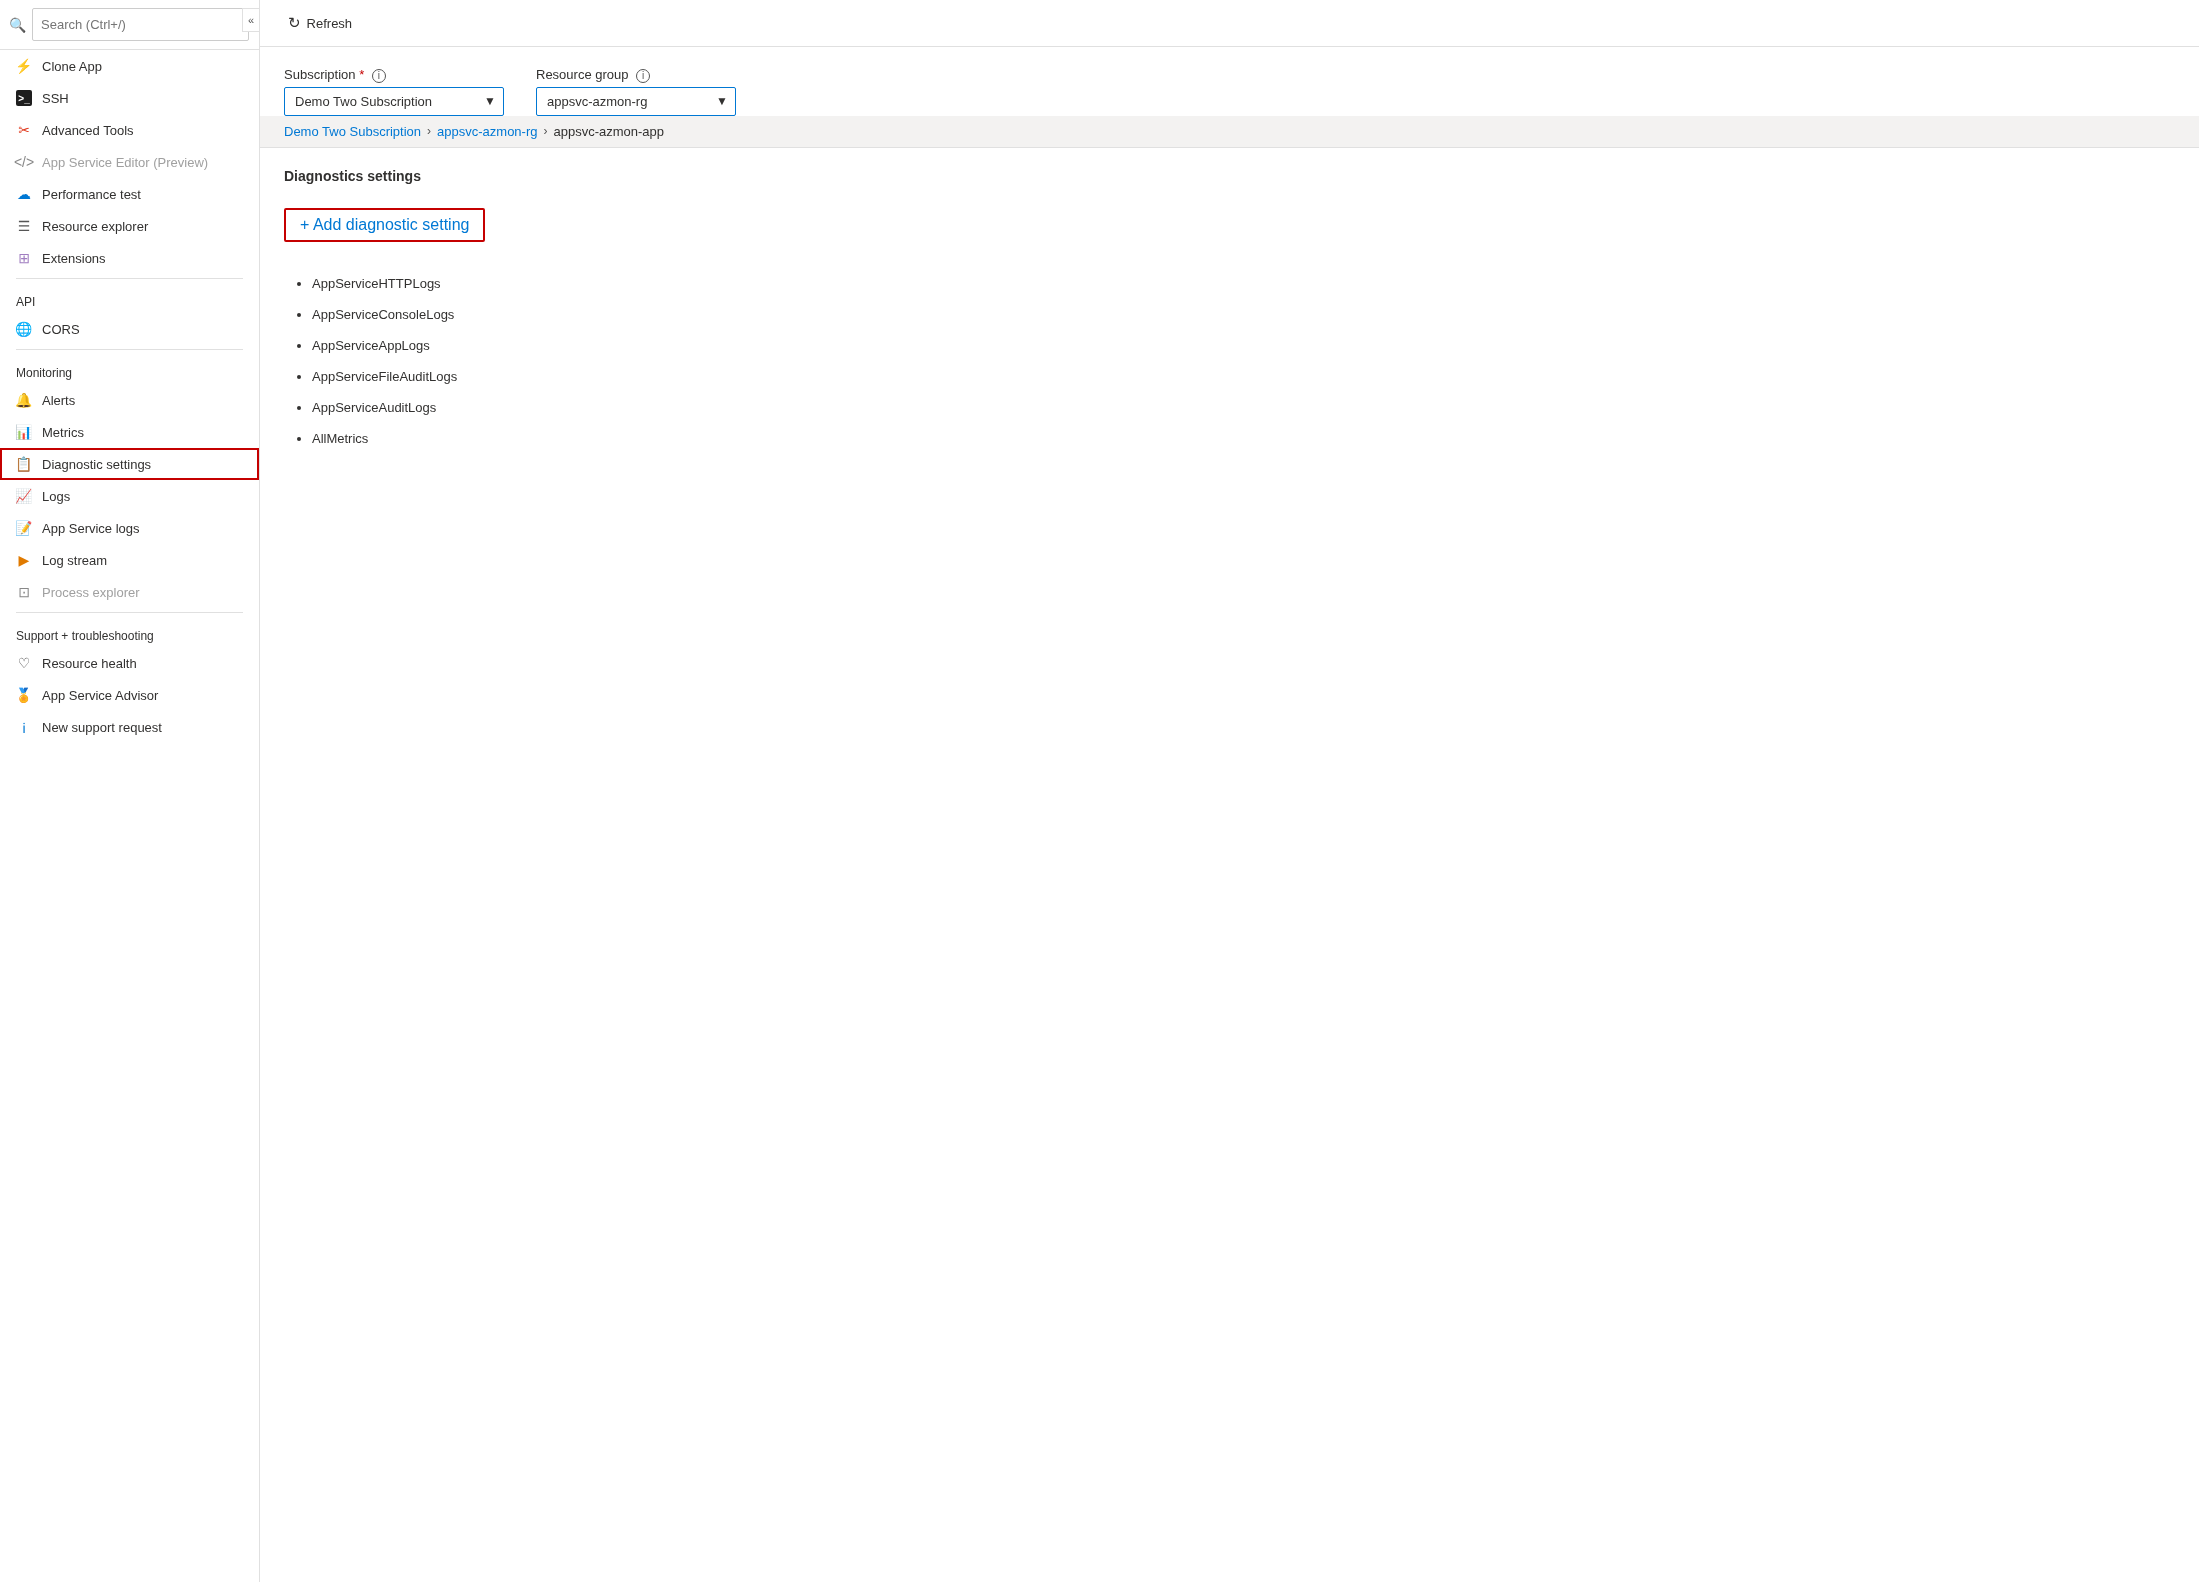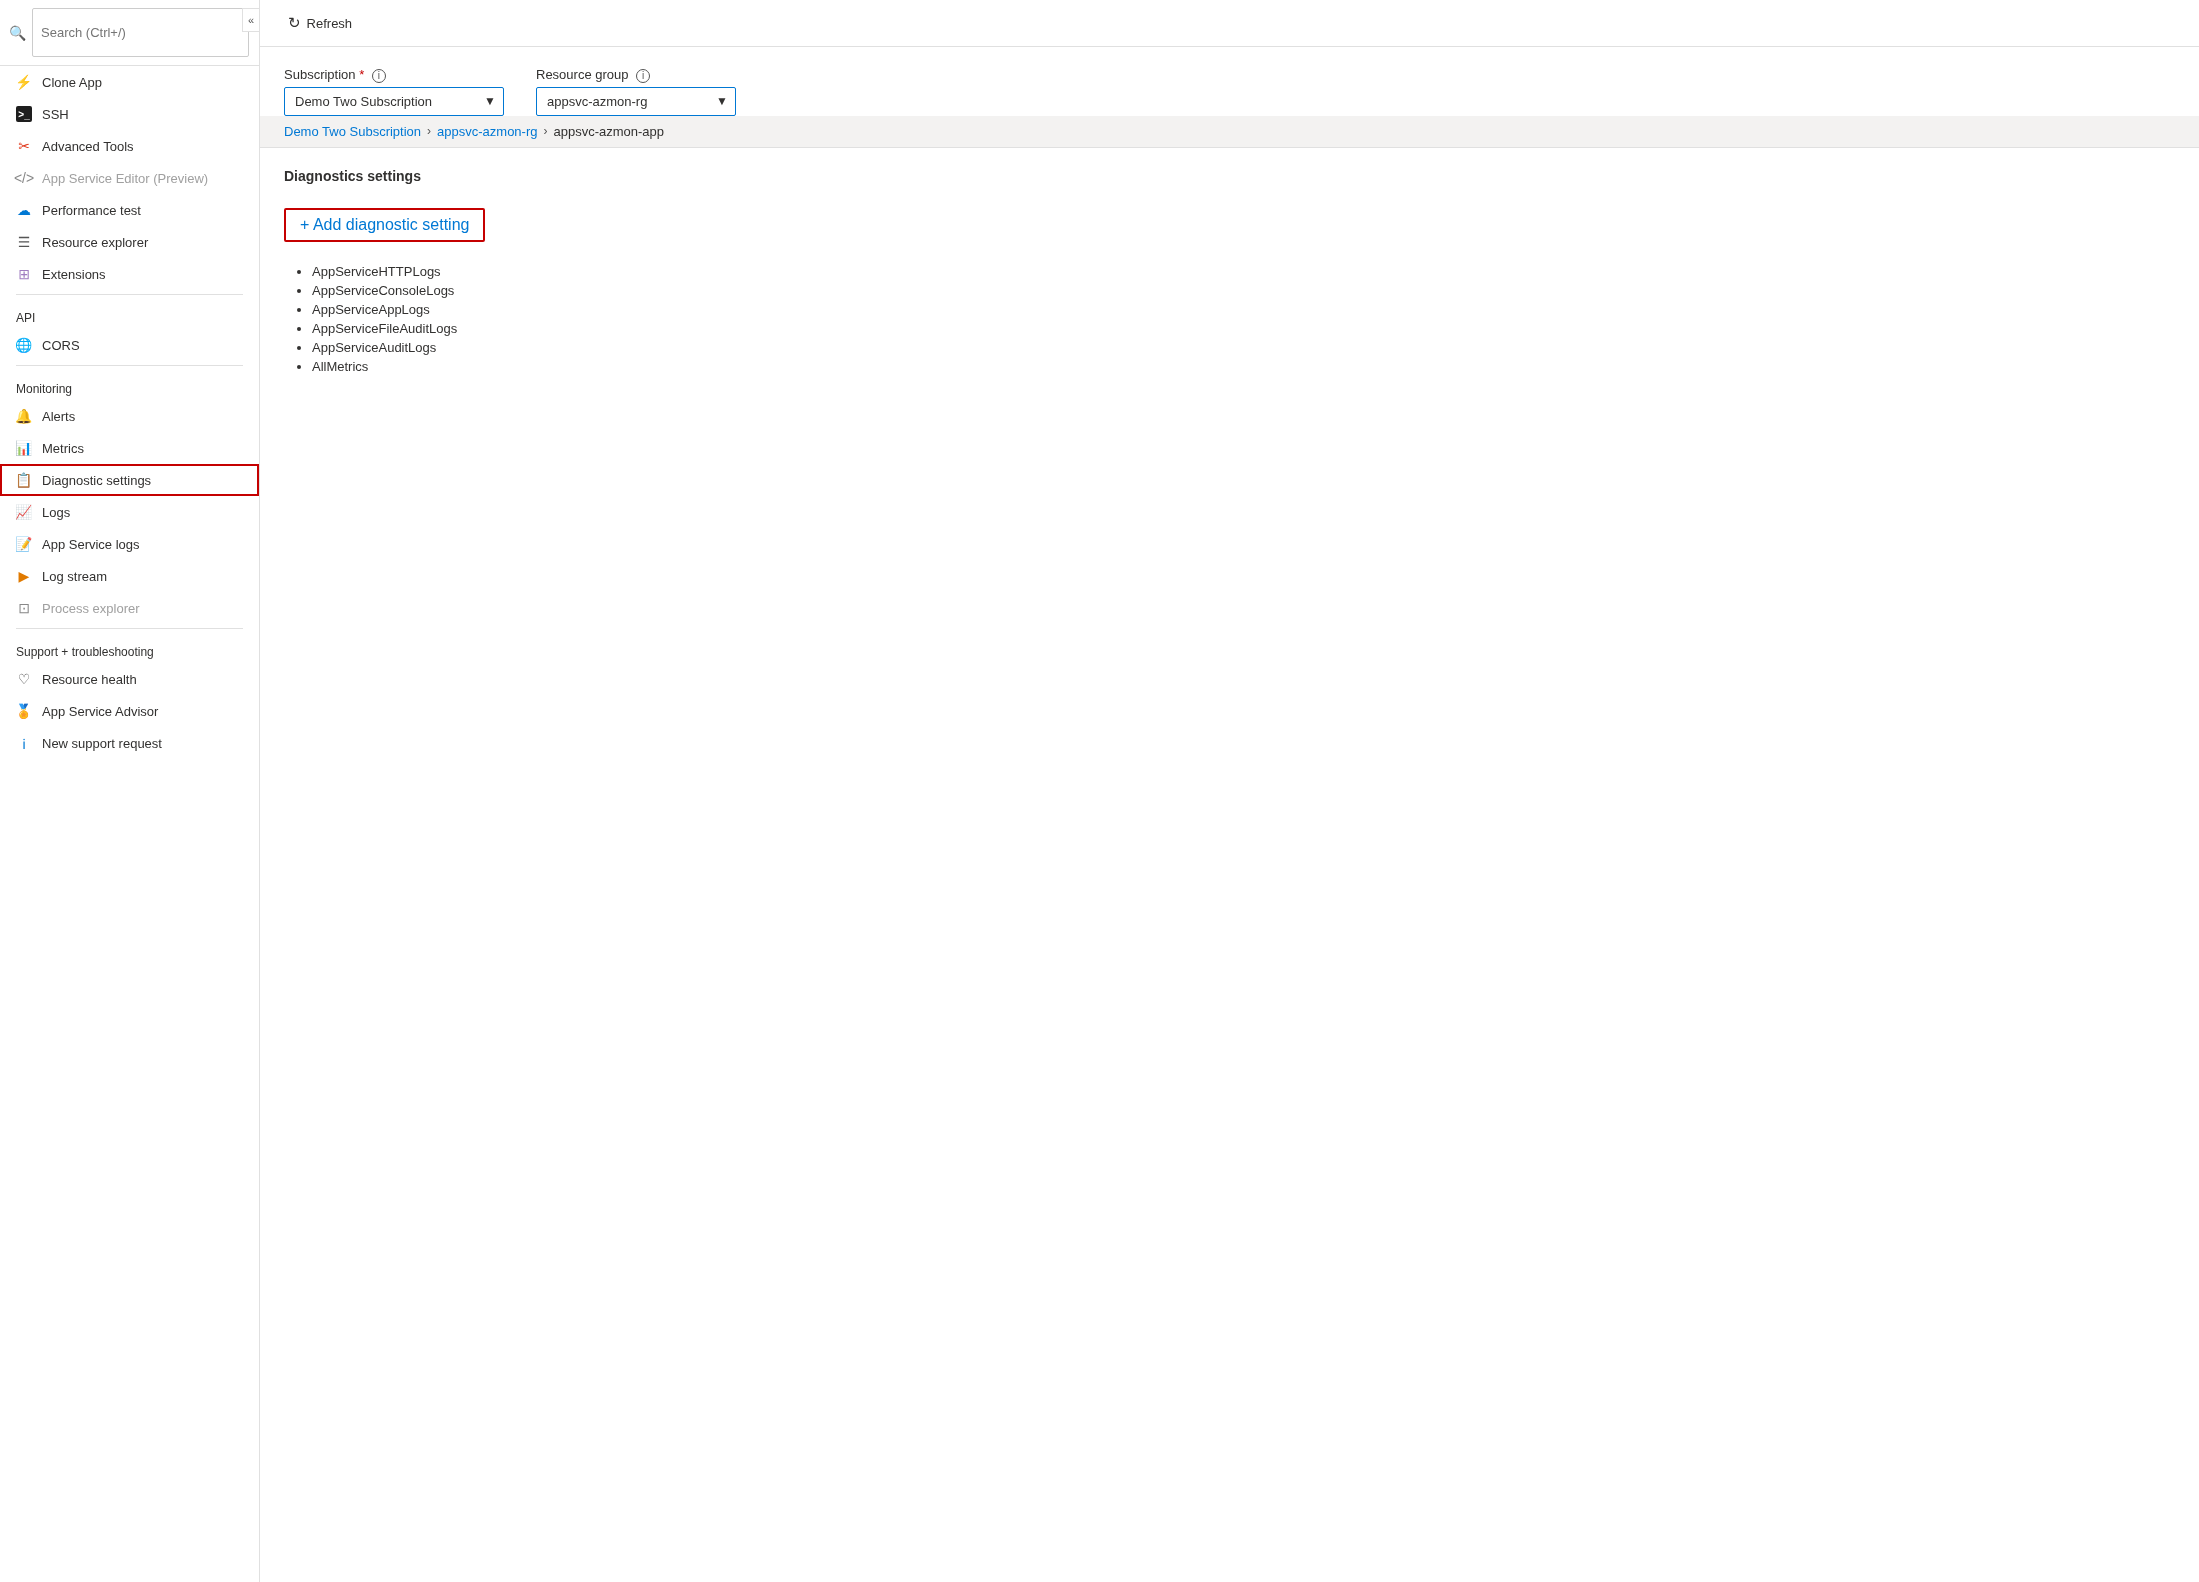--- a/index.html
+++ b/index.html
@@ -21,21 +21,21 @@
     .sidebar-search {
       padding: 8px 10px;
       border-bottom: 1px solid #e0e0e0;
       display: flex;
       align-items: center;
       gap: 6px;
     }
     .sidebar-search input {
       border: 1px solid #ccc;
       border-radius: 2px;
-      padding: 16px 8px;
+      padding: 8px 8px;
       font-size: 13px;
       width: 100%;
       color: #555;
       outline: none;
     }
 
     .collapse-btn {
       position: absolute;
       right: -1px;
       top: 8px;
@@ -277,20 +277,21 @@
     }
 
     .bullet-list {
       list-style: disc;
       padding-left: 28px;
       font-size: 13px;
       color: #323130;
     }
     .bullet-list li {
       padding: 2px 0;
+      margin-top: 12px;
     }
 
     
     .sidebar::-webkit-scrollbar { width: 6px; }
     .sidebar::-webkit-scrollbar-thumb { background: #c8c8c8; border-radius: 3px; }
   </style>
 </head>
 <body>
 
 <div class="sidebar">

